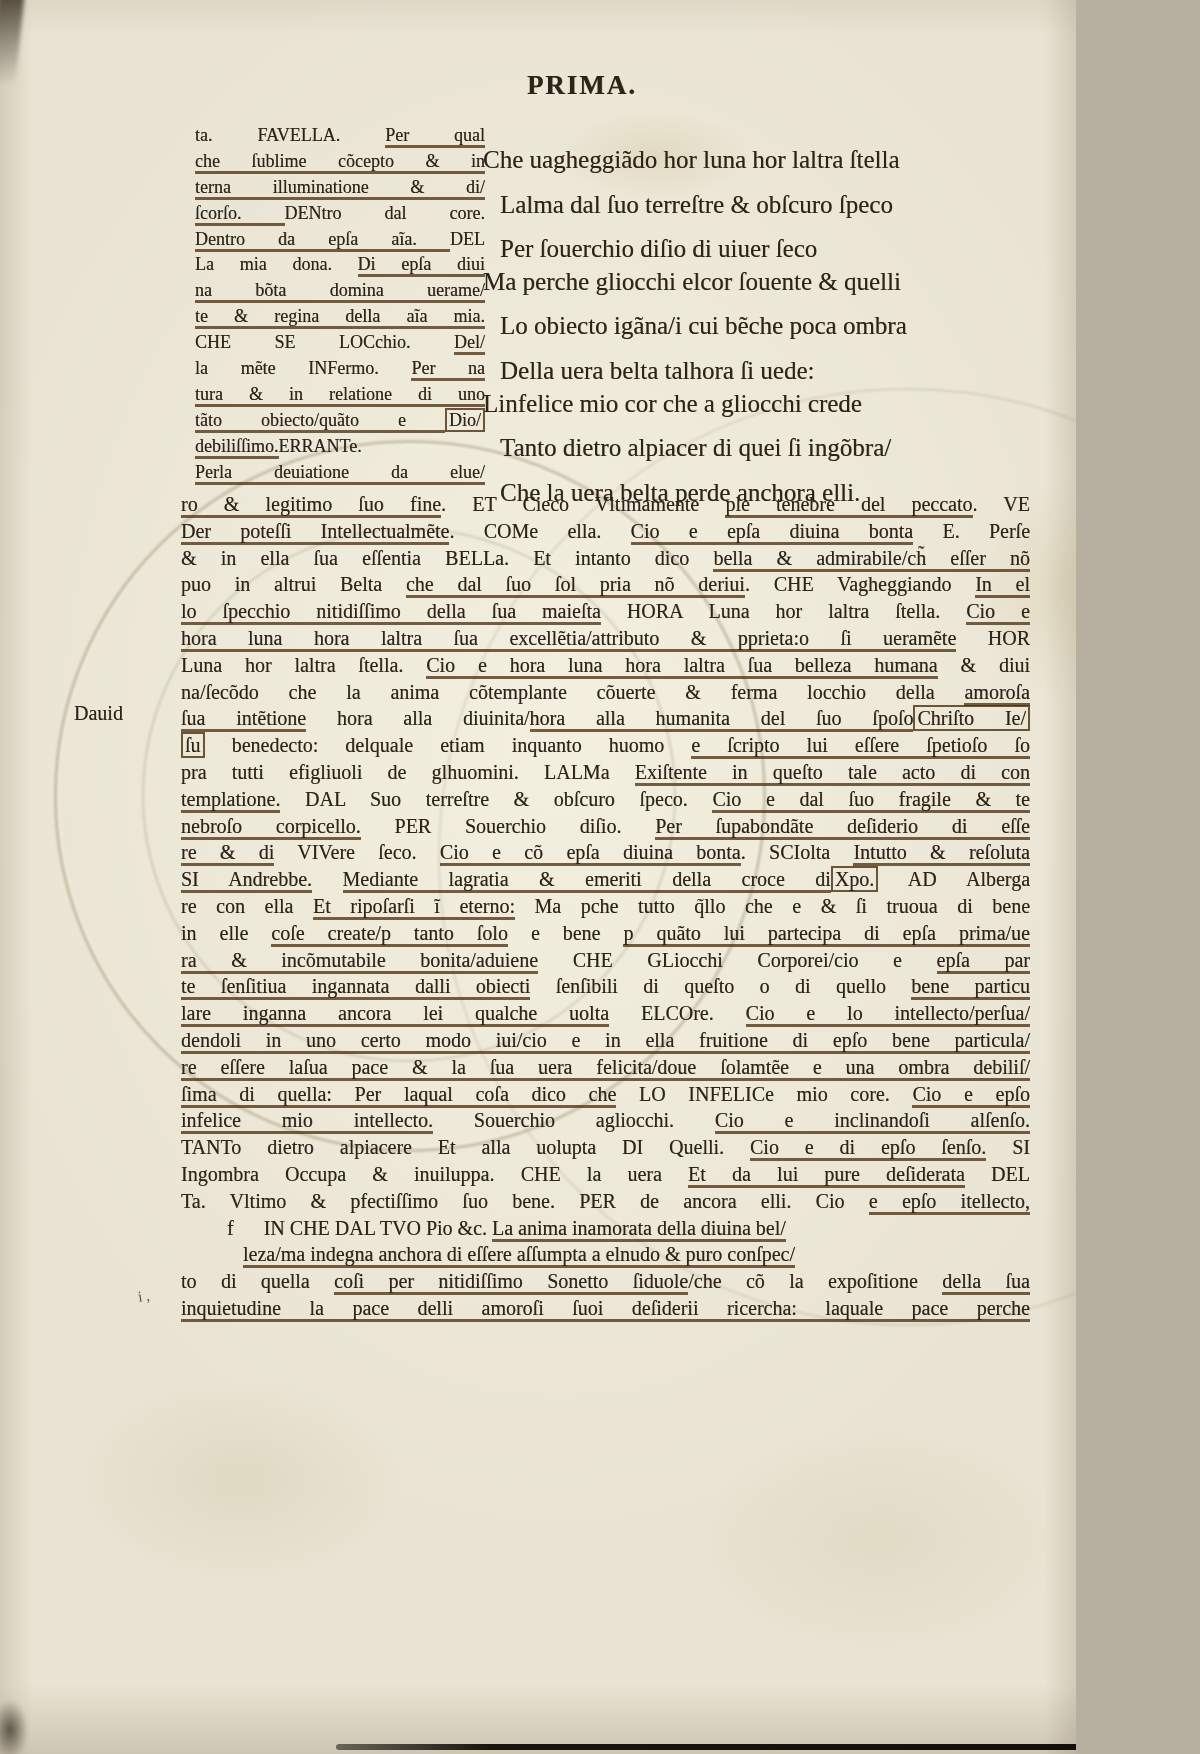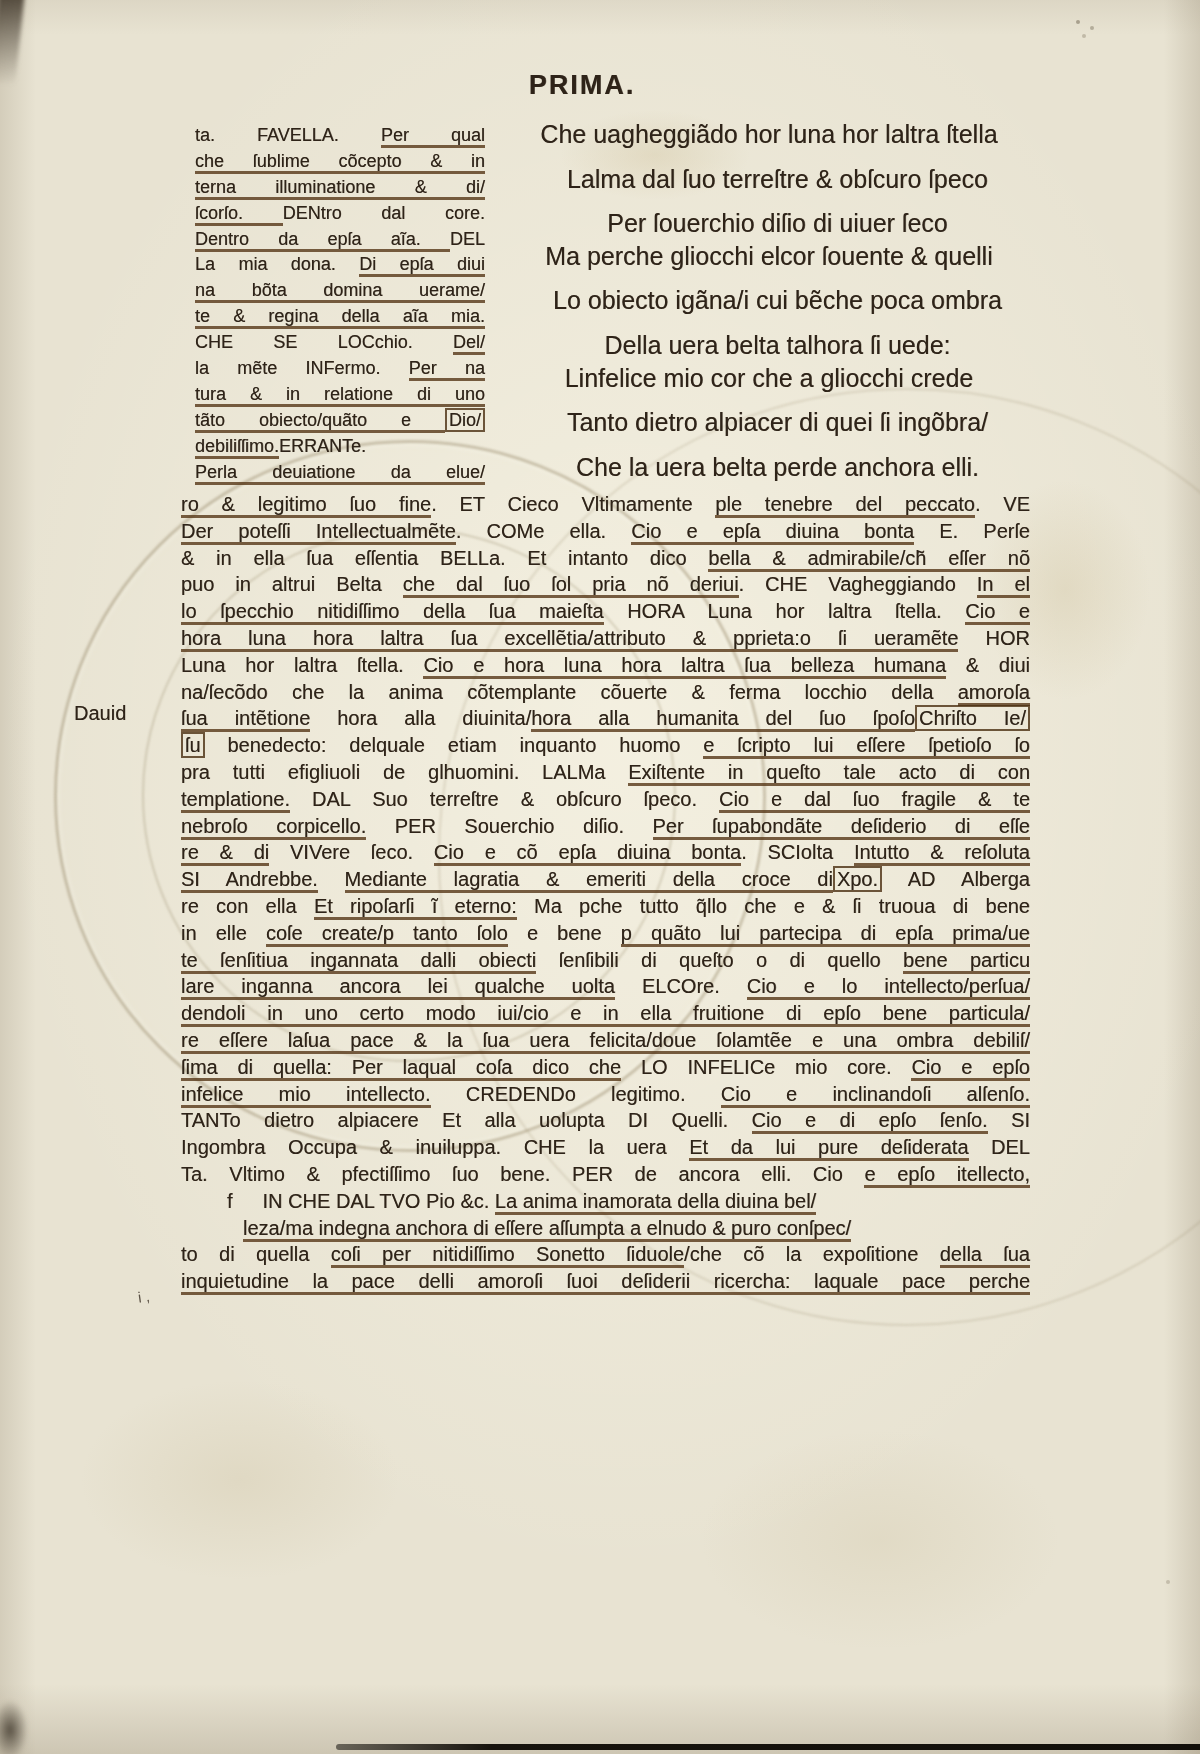--- a/index.html
+++ b/index.html
@@ -1,23 +1,23 @@
 <!DOCTYPE html>
 <html><head>
 <meta charset="utf-8">
 <style>
   html,body{margin:0;padding:0;background:#b7b0a0;}
   .page{
-    position:relative;width:1200px;height:1754px;overflow:hidden;
+    position:relative;width:1076px;height:1754px;overflow:hidden;
     background:
       radial-gradient(ellipse 900px 1200px at 52% 42%, rgba(255,252,238,.50), rgba(255,252,238,0) 70%),
       linear-gradient(90deg, rgba(120,105,80,.18) 0, rgba(120,105,80,0) 3%, rgba(120,105,80,0) 97%, rgba(120,105,80,.20) 100%),
       linear-gradient(180deg, rgba(120,105,80,.10) 0, rgba(120,105,80,0) 2%, rgba(120,105,80,0) 96%, rgba(110,95,70,.22) 100%),
       #e8e3d2;
-    font-family:Liberation Sans, sans-serif;
+    font-family:Liberation Serif, serif;
     color:#2e2318;
   }
   .stain{position:absolute;border-radius:50%;pointer-events:none;}
   .s1{left:560px;top:110px;width:190px;height:90px;background:radial-gradient(closest-side,rgba(190,170,120,.22),rgba(190,170,120,0));}
   .s2{left:980px;top:480px;width:170px;height:220px;background:radial-gradient(closest-side,rgba(185,165,115,.20),rgba(185,165,115,0));}
   .s3{left:80px;top:1380px;width:320px;height:200px;background:radial-gradient(closest-side,rgba(180,162,118,.16),rgba(180,162,118,0));}
   .s4{left:700px;top:1430px;width:360px;height:220px;background:radial-gradient(closest-side,rgba(182,165,120,.14),rgba(182,165,120,0));}
   .emboss{position:absolute;border-radius:50%;pointer-events:none;filter:blur(1.2px);}
   .c1{left:54px;top:440px;width:706px;height:706px;border:3px solid rgba(150,136,104,.42);
       box-shadow:inset 0 0 6px rgba(255,255,245,.5);}
@@ -36,21 +36,21 @@
     position:absolute;left:0;top:70px;width:1164px;text-align:center;
     font-size:27px;font-weight:700;letter-spacing:2px;
     text-shadow:.4px .4px 0 rgba(46,35,24,.6);
   }
   .margin-note{position:absolute;left:74px;top:702px;font-size:20px;text-shadow:.3px .3px 0 rgba(46,35,24,.5);}
   .margin-mark{position:absolute;left:138px;top:1288px;font-size:15px;opacity:.75;transform:rotate(-8deg);}
   .leftcol{position:absolute;left:195px;top:123px;width:290px;}
   .lline{height:25.9px;line-height:25.9px;font-size:18px;white-space:nowrap;
          text-align:justify;text-align-last:justify;overflow:visible;
          text-shadow:.35px .35px 0 rgba(46,35,24,.55);}
-  .rightcol{position:absolute;left:483px;top:118px;width:572px;text-align:center;}
+  .rightcol{position:absolute;left:483px;top:144px;width:572px;}
   .verse{height:32.6px;line-height:32.6px;font-size:25px;white-space:nowrap;
          text-shadow:.35px .35px 0 rgba(46,35,24,.5);}
   .vind{padding-left:17px;margin-top:12px;}
   .mainblock{position:absolute;left:181px;top:491px;width:849px;}
   .mline{height:26.8px;line-height:26.8px;font-size:20px;white-space:nowrap;overflow:visible;
          text-shadow:.3px .3px 0 rgba(46,35,24,.5);}
   .jl{text-align:justify;text-align-last:justify;white-space:normal;}
   .ind1{padding-left:46px;}
   .ind2{padding-left:62px;}
   .u{border-bottom:3px solid rgba(82,50,18,.78);padding-bottom:0px;}
@@ -115,26 +115,27 @@
       <div class="mline jl"><span>na/ſecõdo che la anima cõtemplante cõuerte &amp; ferma locchio della </span><span class="u">amoroſa</span></div>
       <div class="mline jl"><span class="u">ſua intẽtione</span><span> hora alla diuinita/</span><span class="u">hora alla humanita del ſuo ſpoſo</span><span class="bx">Chriſto Ie/</span></div>
       <div class="mline jl"><span class="bx">ſu</span><span> benedecto: delquale etiam inquanto huomo </span><span class="u">e ſcripto lui eſſere ſpetioſo ſo</span></div>
       <div class="mline jl"><span>pra tutti efigliuoli de glhuomini. LALMa </span><span class="u">Exiſtente in queſto tale acto di con</span></div>
       <div class="mline jl"><span class="u">templatione.</span><span> DAL Suo terreſtre &amp; obſcuro ſpeco. </span><span class="u">Cio e dal ſuo fragile &amp; te</span></div>
       <div class="mline jl"><span class="u">nebroſo corpicello.</span><span> PER Souerchio diſio. </span><span class="u">Per ſupabondãte deſiderio di eſſe</span></div>
       <div class="mline jl"><span class="u">re &amp; di</span><span> VIVere ſeco. </span><span class="u">Cio e cõ epſa diuina bonta</span><span>. SCIolta </span><span class="u">Intutto &amp; reſoluta</span></div>
       <div class="mline jl"><span class="u">SI Andrebbe.</span><span> </span><span class="u">Mediante lagratia &amp; emeriti della croce di</span><span class="bx">Xpo.</span><span> AD Alberga</span></div>
       <div class="mline jl"><span>re con ella </span><span class="u">Et ripoſarſi ĩ eterno:</span><span> Ma pche tutto q̃llo che e &amp; ſi truoua di bene</span></div>
       <div class="mline jl"><span>in elle </span><span class="u">coſe create/p tanto ſolo</span><span> e bene </span><span class="u">p quãto lui partecipa di epſa prima/ue</span></div>
+      <div class="mline jl"><span class="u">ra &amp; incõmutabile bonita/aduiene</span><span> CHE GLiocchi Corporei/cio e </span><span class="u">epſa par</span></div>
       <div class="mline jl"><span class="u">te ſenſitiua ingannata dalli obiecti</span><span> ſenſibili di queſto o di quello </span><span class="u">bene particu</span></div>
       <div class="mline jl"><span class="u">lare inganna ancora lei qualche uolta</span><span> ELCOre. </span><span class="u">Cio e lo intellecto/perſua/</span></div>
       <div class="mline jl"><span class="u">dendoli in uno certo modo iui/cio e in ella fruitione di epſo bene particula/</span></div>
       <div class="mline jl"><span class="u">re eſſere laſua pace &amp; la ſua uera felicita/doue ſolamtẽe e una ombra debiliſ/</span></div>
       <div class="mline jl"><span class="u">ſima di quella: Per laqual coſa dico che</span><span> LO INFELICe mio core. </span><span class="u">Cio e epſo</span></div>
-      <div class="mline jl"><span class="u">infelice mio intellecto.</span><span> CREDENDo legitimo. </span><span class="u">Cio e inclinandoſi alſenſo.</span></div>
+      <div class="mline jl"><span class="u">infelice mio intellecto.</span><span> Souerchio agliocchi. </span><span class="u">Cio e inclinandoſi alſenſo.</span></div>
       <div class="mline jl"><span>TANTo dietro alpiacere Et alla uolupta DI Quelli. </span><span class="u">Cio e di epſo ſenſo.</span><span> SI</span></div>
       <div class="mline jl"><span>Ingombra Occupa &amp; inuiluppa. CHE la uera </span><span class="u">Et da lui pure deſiderata</span><span> DEL</span></div>
       <div class="mline jl"><span>Ta. Vltimo &amp; pfectiſſimo ſuo bene. PER de ancora elli. Cio </span><span class="u">e epſo itellecto,</span></div>
       <div class="mline ind1"><span class="sig">f</span><span>IN CHE DAL TVO Pio &amp;c.  </span><span class="u">La anima inamorata della diuina bel/</span></div>
       <div class="mline ind2"><span class="u">leza/ma indegna anchora di eſſere aſſumpta a elnudo &amp; puro conſpec/</span></div>
       <div class="mline jl"><span>to di quella </span><span class="u">coſi per nitidiſſimo Sonetto ſiduole</span><span>/che cõ la expoſitione </span><span class="u">della ſua</span></div>
       <div class="mline jl"><span class="u">inquietudine la pace delli amoroſi ſuoi deſiderii ricercha: laquale pace perche</span></div>
     </div>
 </div>
 

